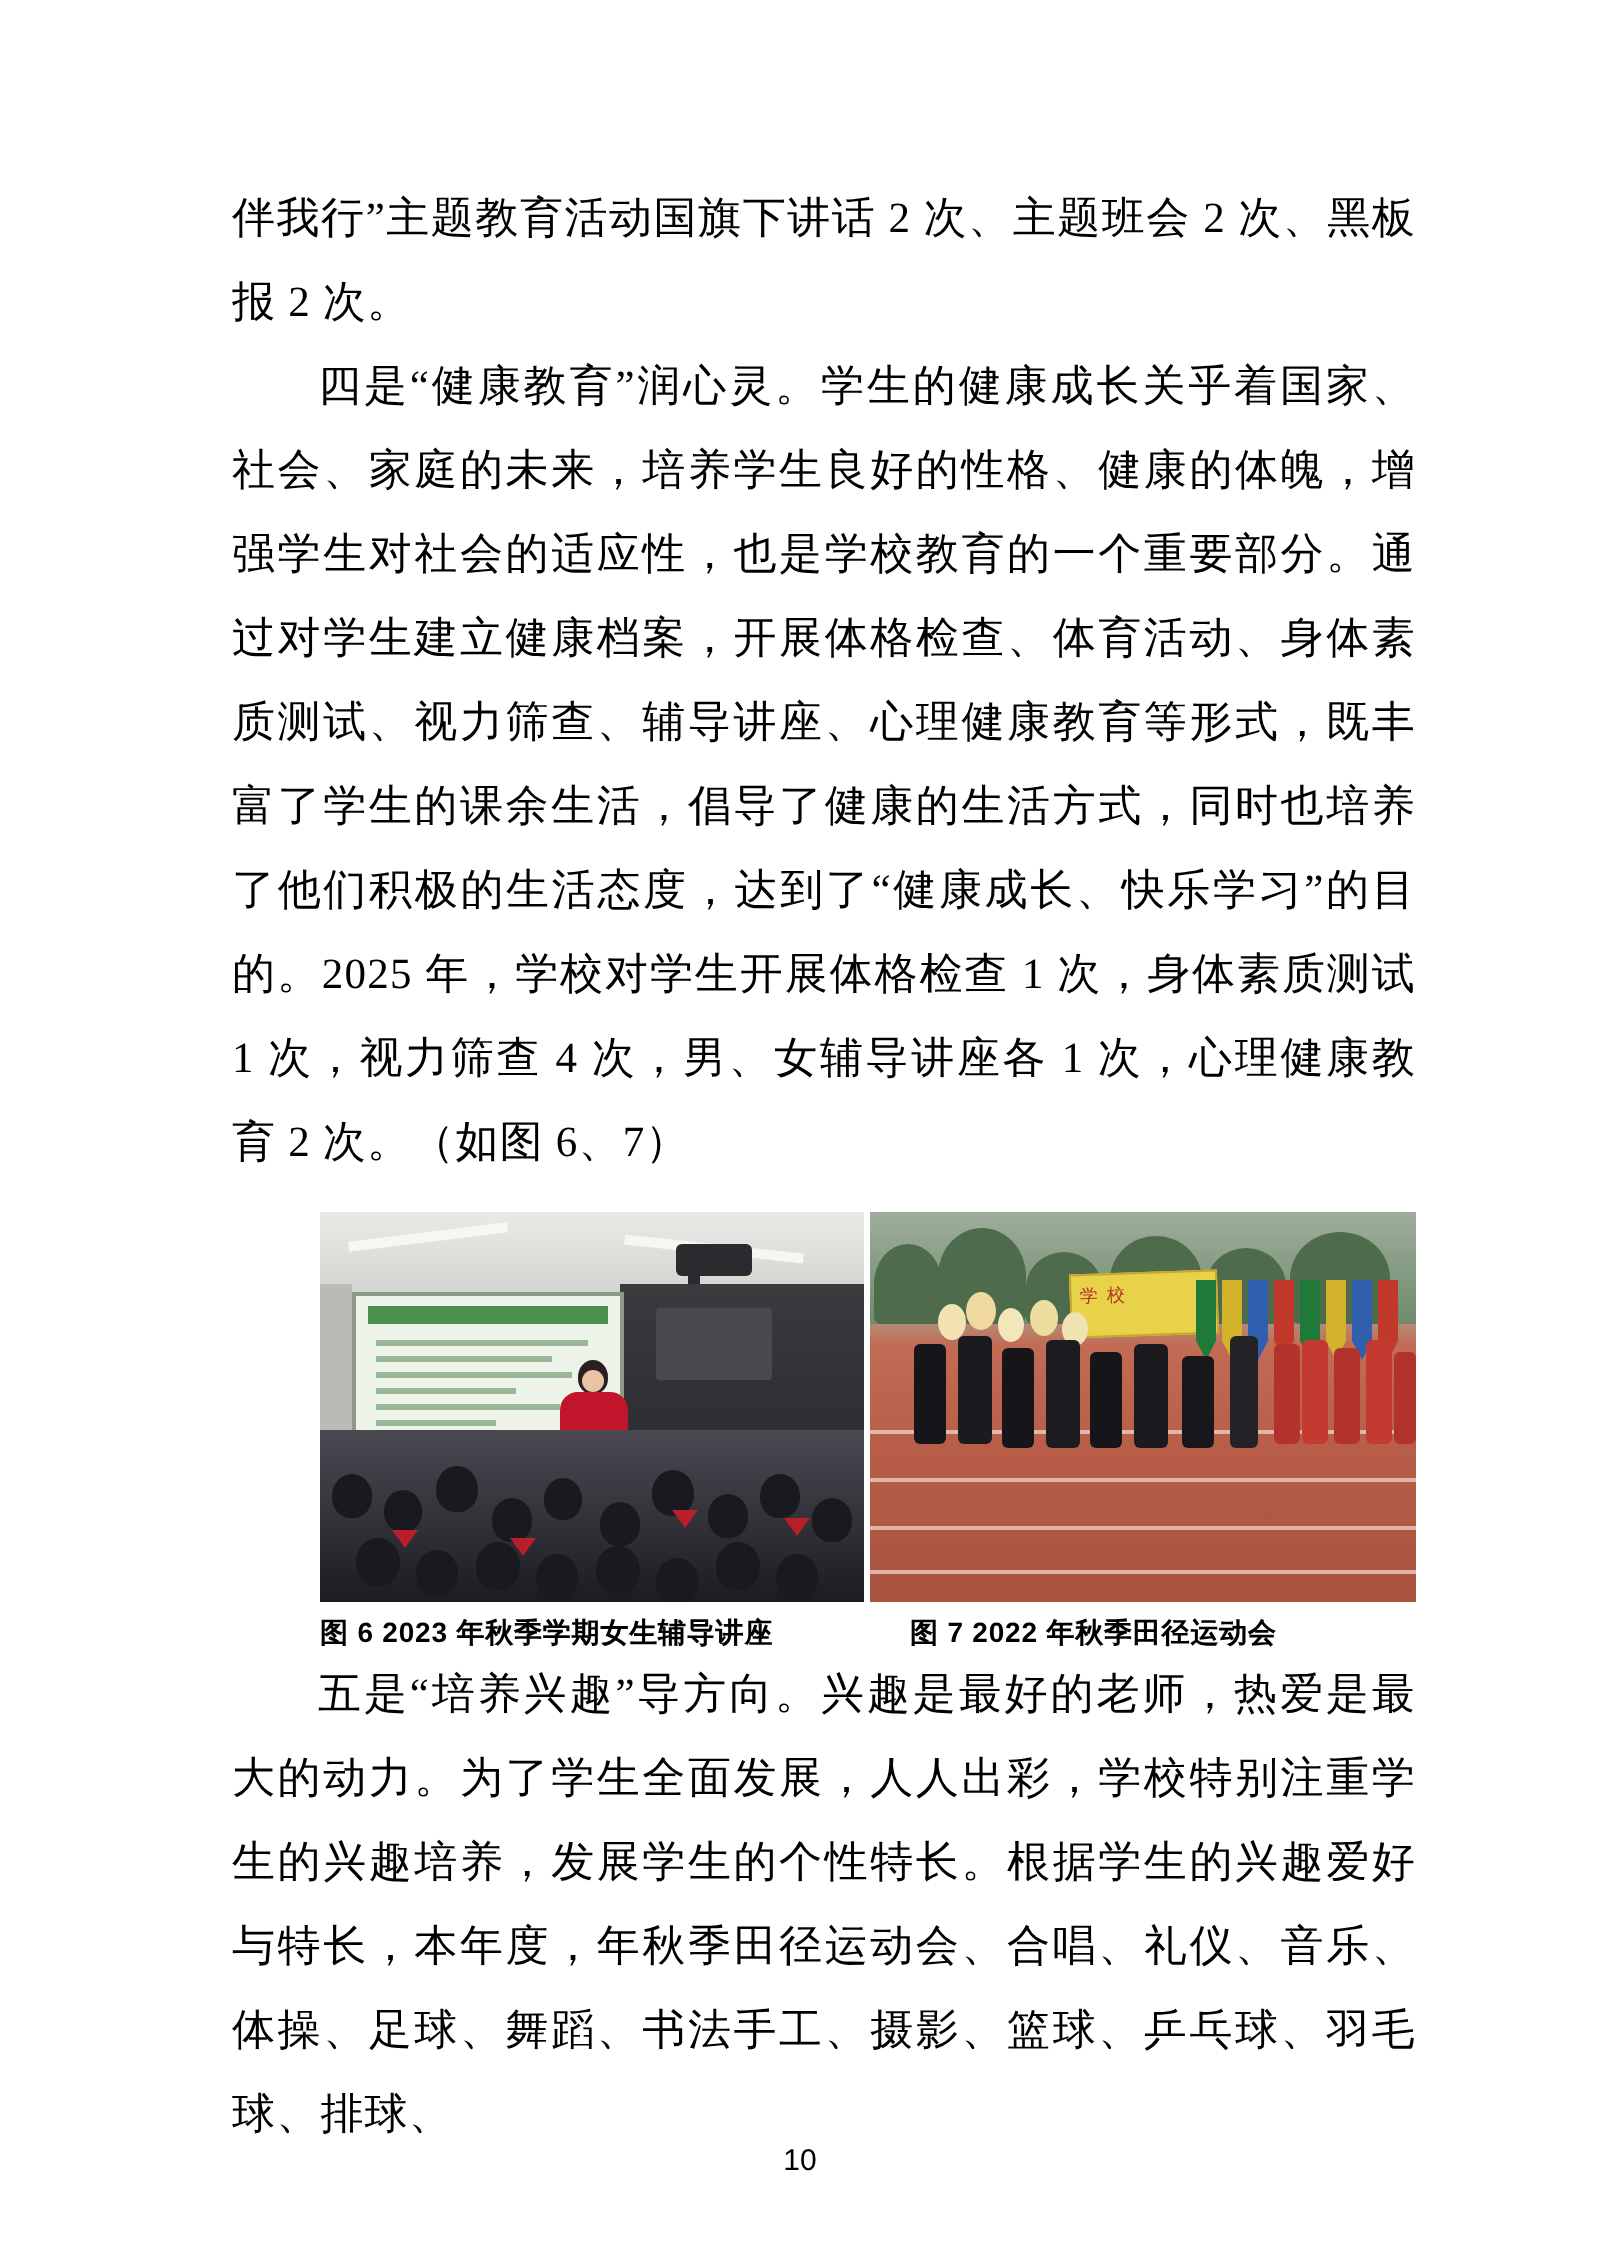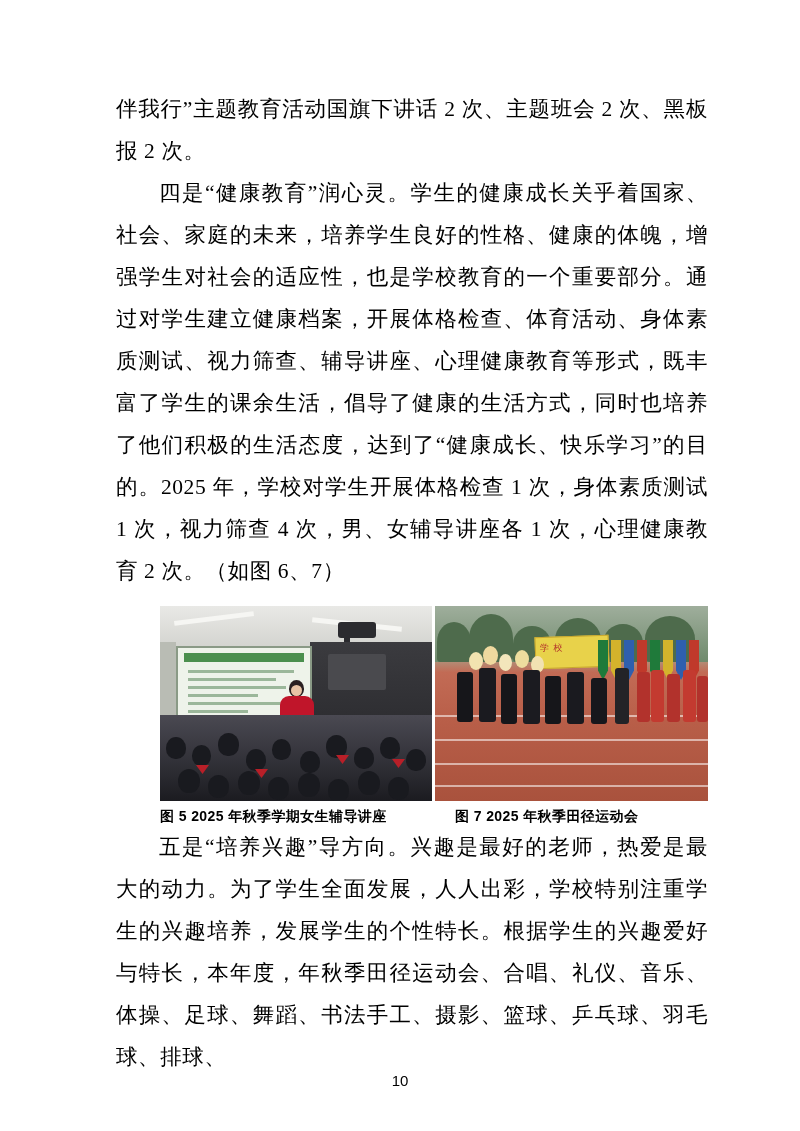--- a/index.html
+++ b/index.html
@@ -310,22 +310,22 @@
             <span class="runner" style="left:216px; top:64px; width:13px; height:52px; background:#c33a30;"></span>
             <span class="runner" style="left:232px; top:68px; width:13px; height:48px; background:#b2322c;"></span>
             <span class="runner" style="left:248px; top:64px; width:13px; height:52px; background:#c33a30;"></span>
             <span class="runner" style="left:262px; top:70px; width:11px; height:46px; background:#b2322c;"></span>
           </div>
         </div>
 
       </div>
 
       <div class="fig-captions">
-        <div class="cap-left">图 5 2025 年秋季学期女生辅导讲座</div>
-        <div class="cap-right">图 7 2025 年秋季田径运动会</div>
+        <div class="cap-left">图 6 2023 年秋季学期女生辅导讲座</div>
+        <div class="cap-right">图 7 2022 年秋季田径运动会</div>
       </div>
     </div>
 
     <p class="para indent">五是“培养兴趣”导方向。兴趣是最好的老师，热爱是最大的动力。为了学生全面发展，人人出彩，学校特别注重学生的兴趣培养，发展学生的个性特长。根据学生的兴趣爱好与特长，本年度，年秋季田径运动会、合唱、礼仪、音乐、体操、足球、舞蹈、书法手工、摄影、篮球、乒乓球、羽毛球、排球、</p>
   </div>
 
   <div class="page-number">10</div>
 </div>
 
 </body></html>

